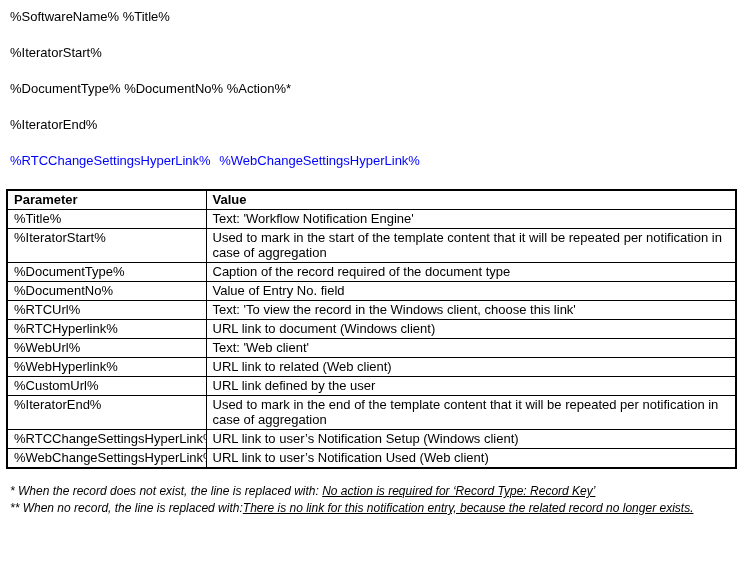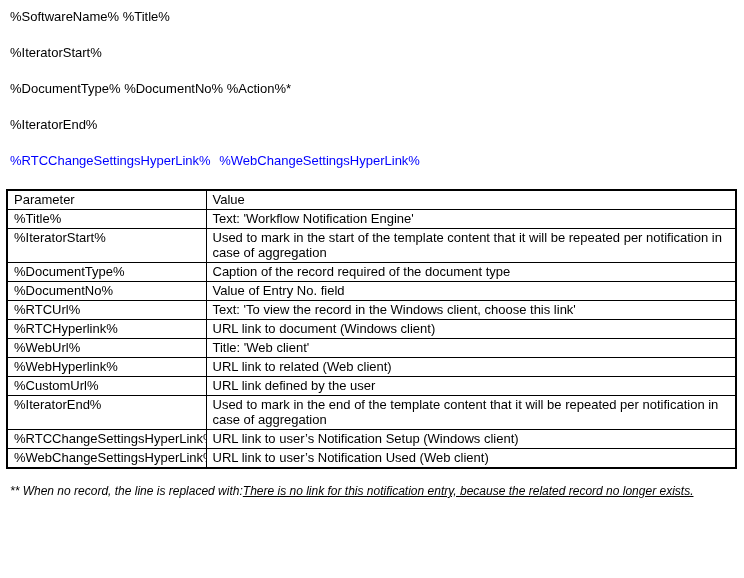--- a/index.html
+++ b/index.html
@@ -32,21 +32,21 @@
   }
   table.params th, table.params td {
     border: 1px solid #000;
     padding: 1px 5px 2px 6px;
     vertical-align: top;
     line-height: 15px;
     font-size: 13px;
     text-align: left;
     overflow: hidden;
   }
-  table.params th { font-weight: normal; }
+  table.params th { font-weight: bold; }
   .col-param { width: 199px; }
 
   
   .footnotes { margin-top: 14px; font-style: italic; font-size: 12px; }
   .footnotes p { margin: 0; line-height: 17px; white-space: nowrap; }
   .fn-underline { text-decoration: underline; }
 </style>
 </head>
 <body>
 
@@ -88,21 +88,21 @@
       <tr>
         <td class="col-param">%RTCUrl%</td>
         <td>Text: 'To view the record in the Windows client, choose this link'</td>
       </tr>
       <tr>
         <td class="col-param">%RTCHyperlink%</td>
         <td>URL link to document (Windows client)</td>
       </tr>
       <tr>
         <td class="col-param">%WebUrl%</td>
-        <td>Title: 'Web client'</td>
+        <td>Text: 'Web client'</td>
       </tr>
       <tr>
         <td class="col-param">%WebHyperlink%</td>
         <td>URL link to related (Web client)</td>
       </tr>
       <tr>
         <td class="col-param">%CustomUrl%</td>
         <td>URL link defined by the user</td>
       </tr>
       <tr>
@@ -114,17 +114,18 @@
         <td>URL link to user’s Notification Setup (Windows client)</td>
       </tr>
       <tr>
         <td class="col-param">%WebChangeSettingsHyperLink%</td>
         <td>URL link to user’s Notification Used (Web client)</td>
       </tr>
     </tbody>
   </table>
 
   <div class="footnotes">
+    <p><span>* When the record does not exist, the line is replaced with: </span><span class="fn-underline">No action is required for ‘Record Type: Record Key’</span></p>
     <p><span>** When no record, the line is replaced with:</span><span class="fn-underline">There is no link for this notification entry, because the related record no longer exists.</span></p>
 
   </div>
 
 </div>
 
 </body></html>

